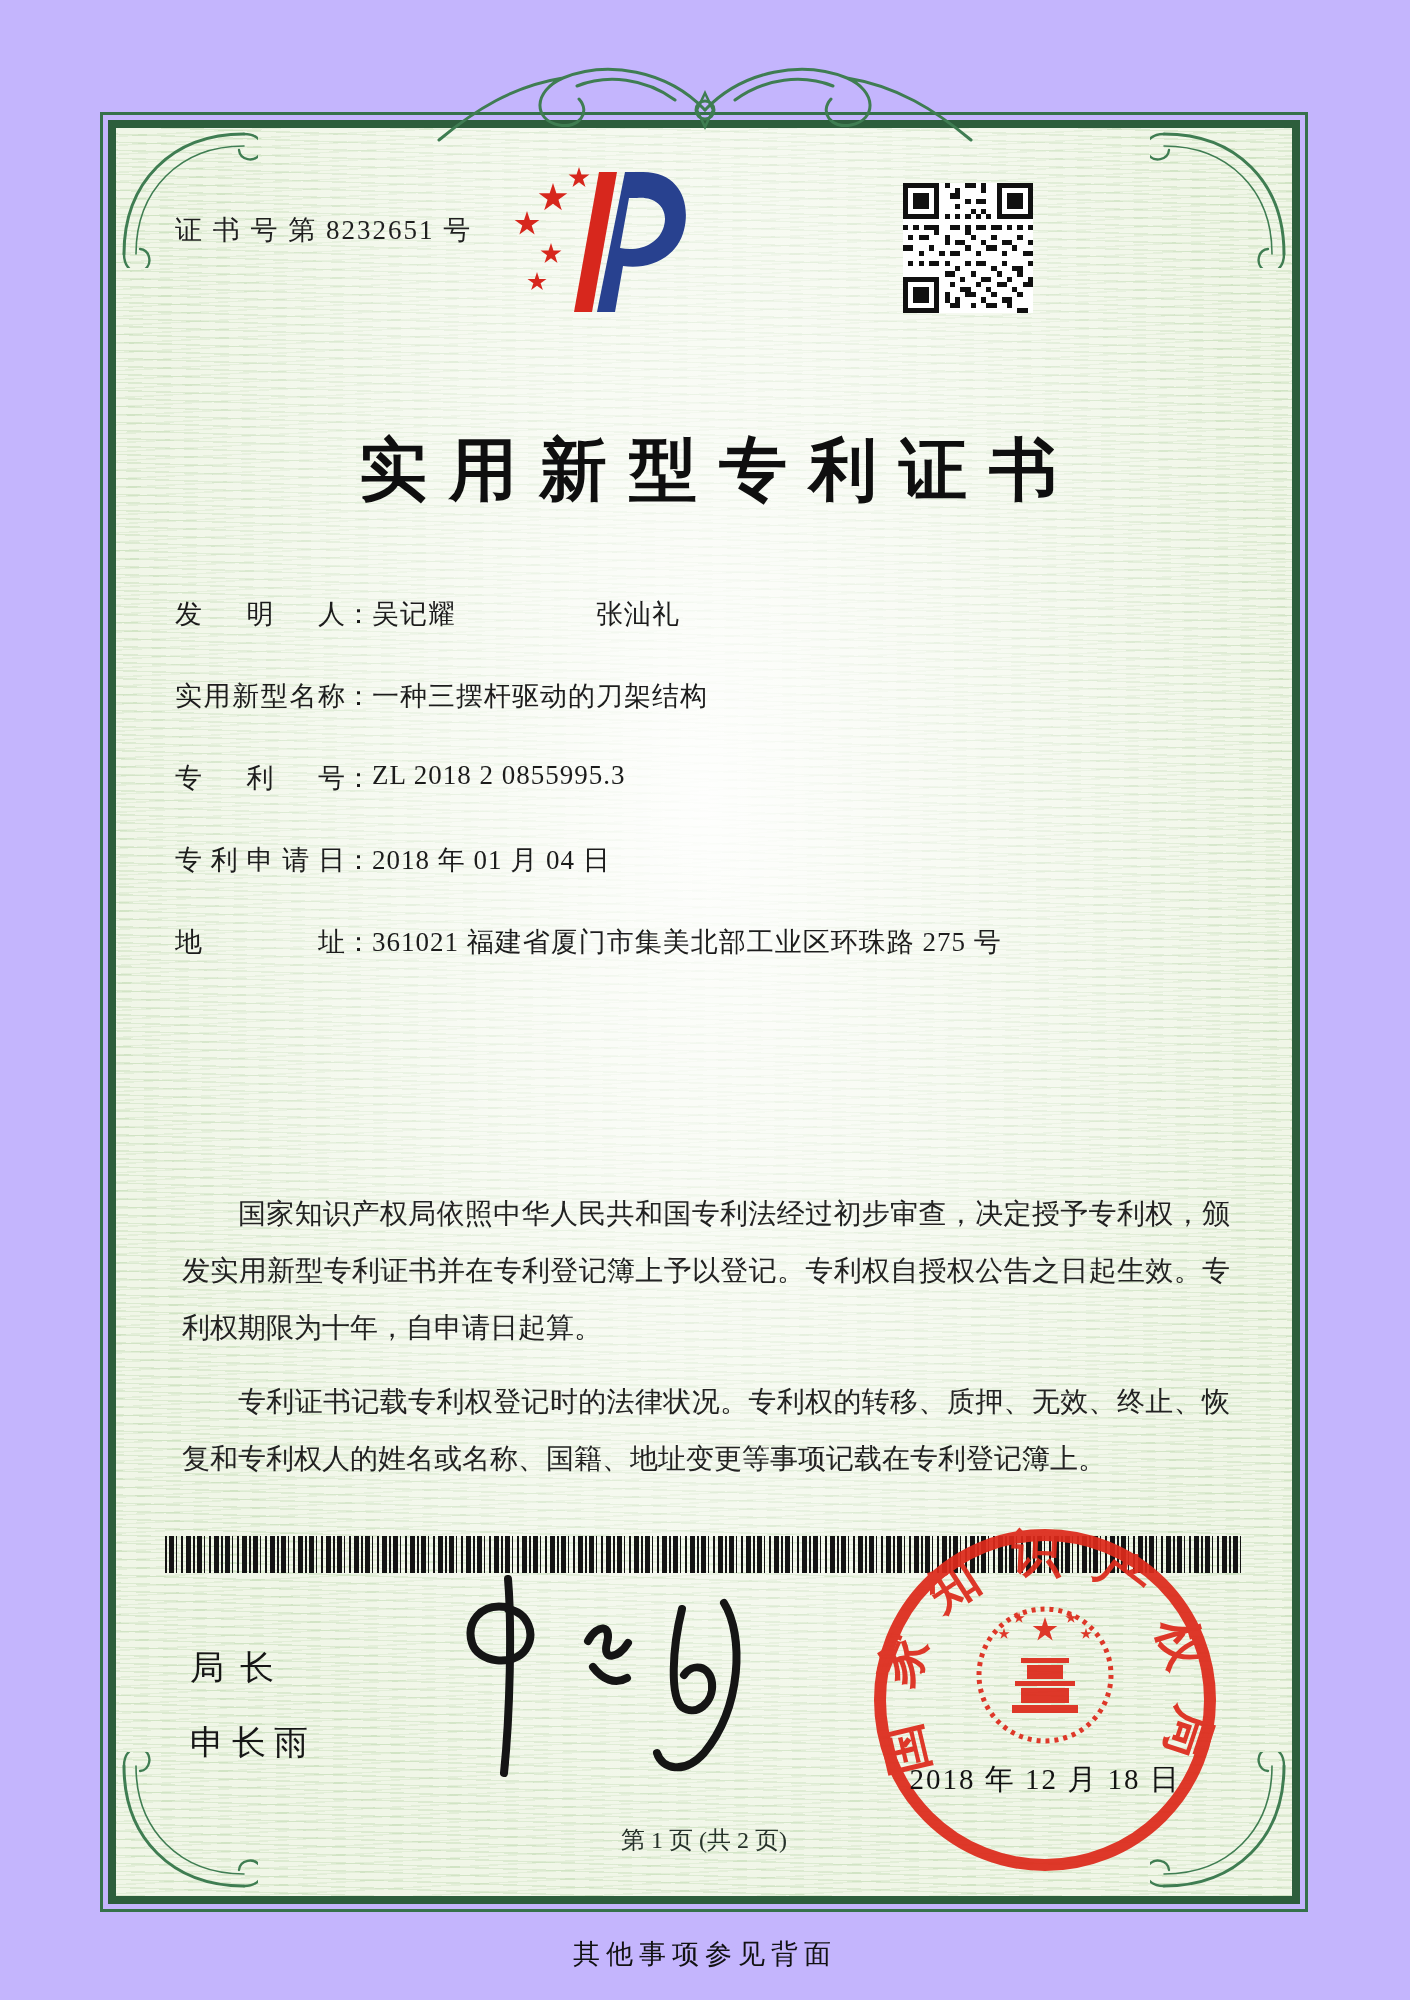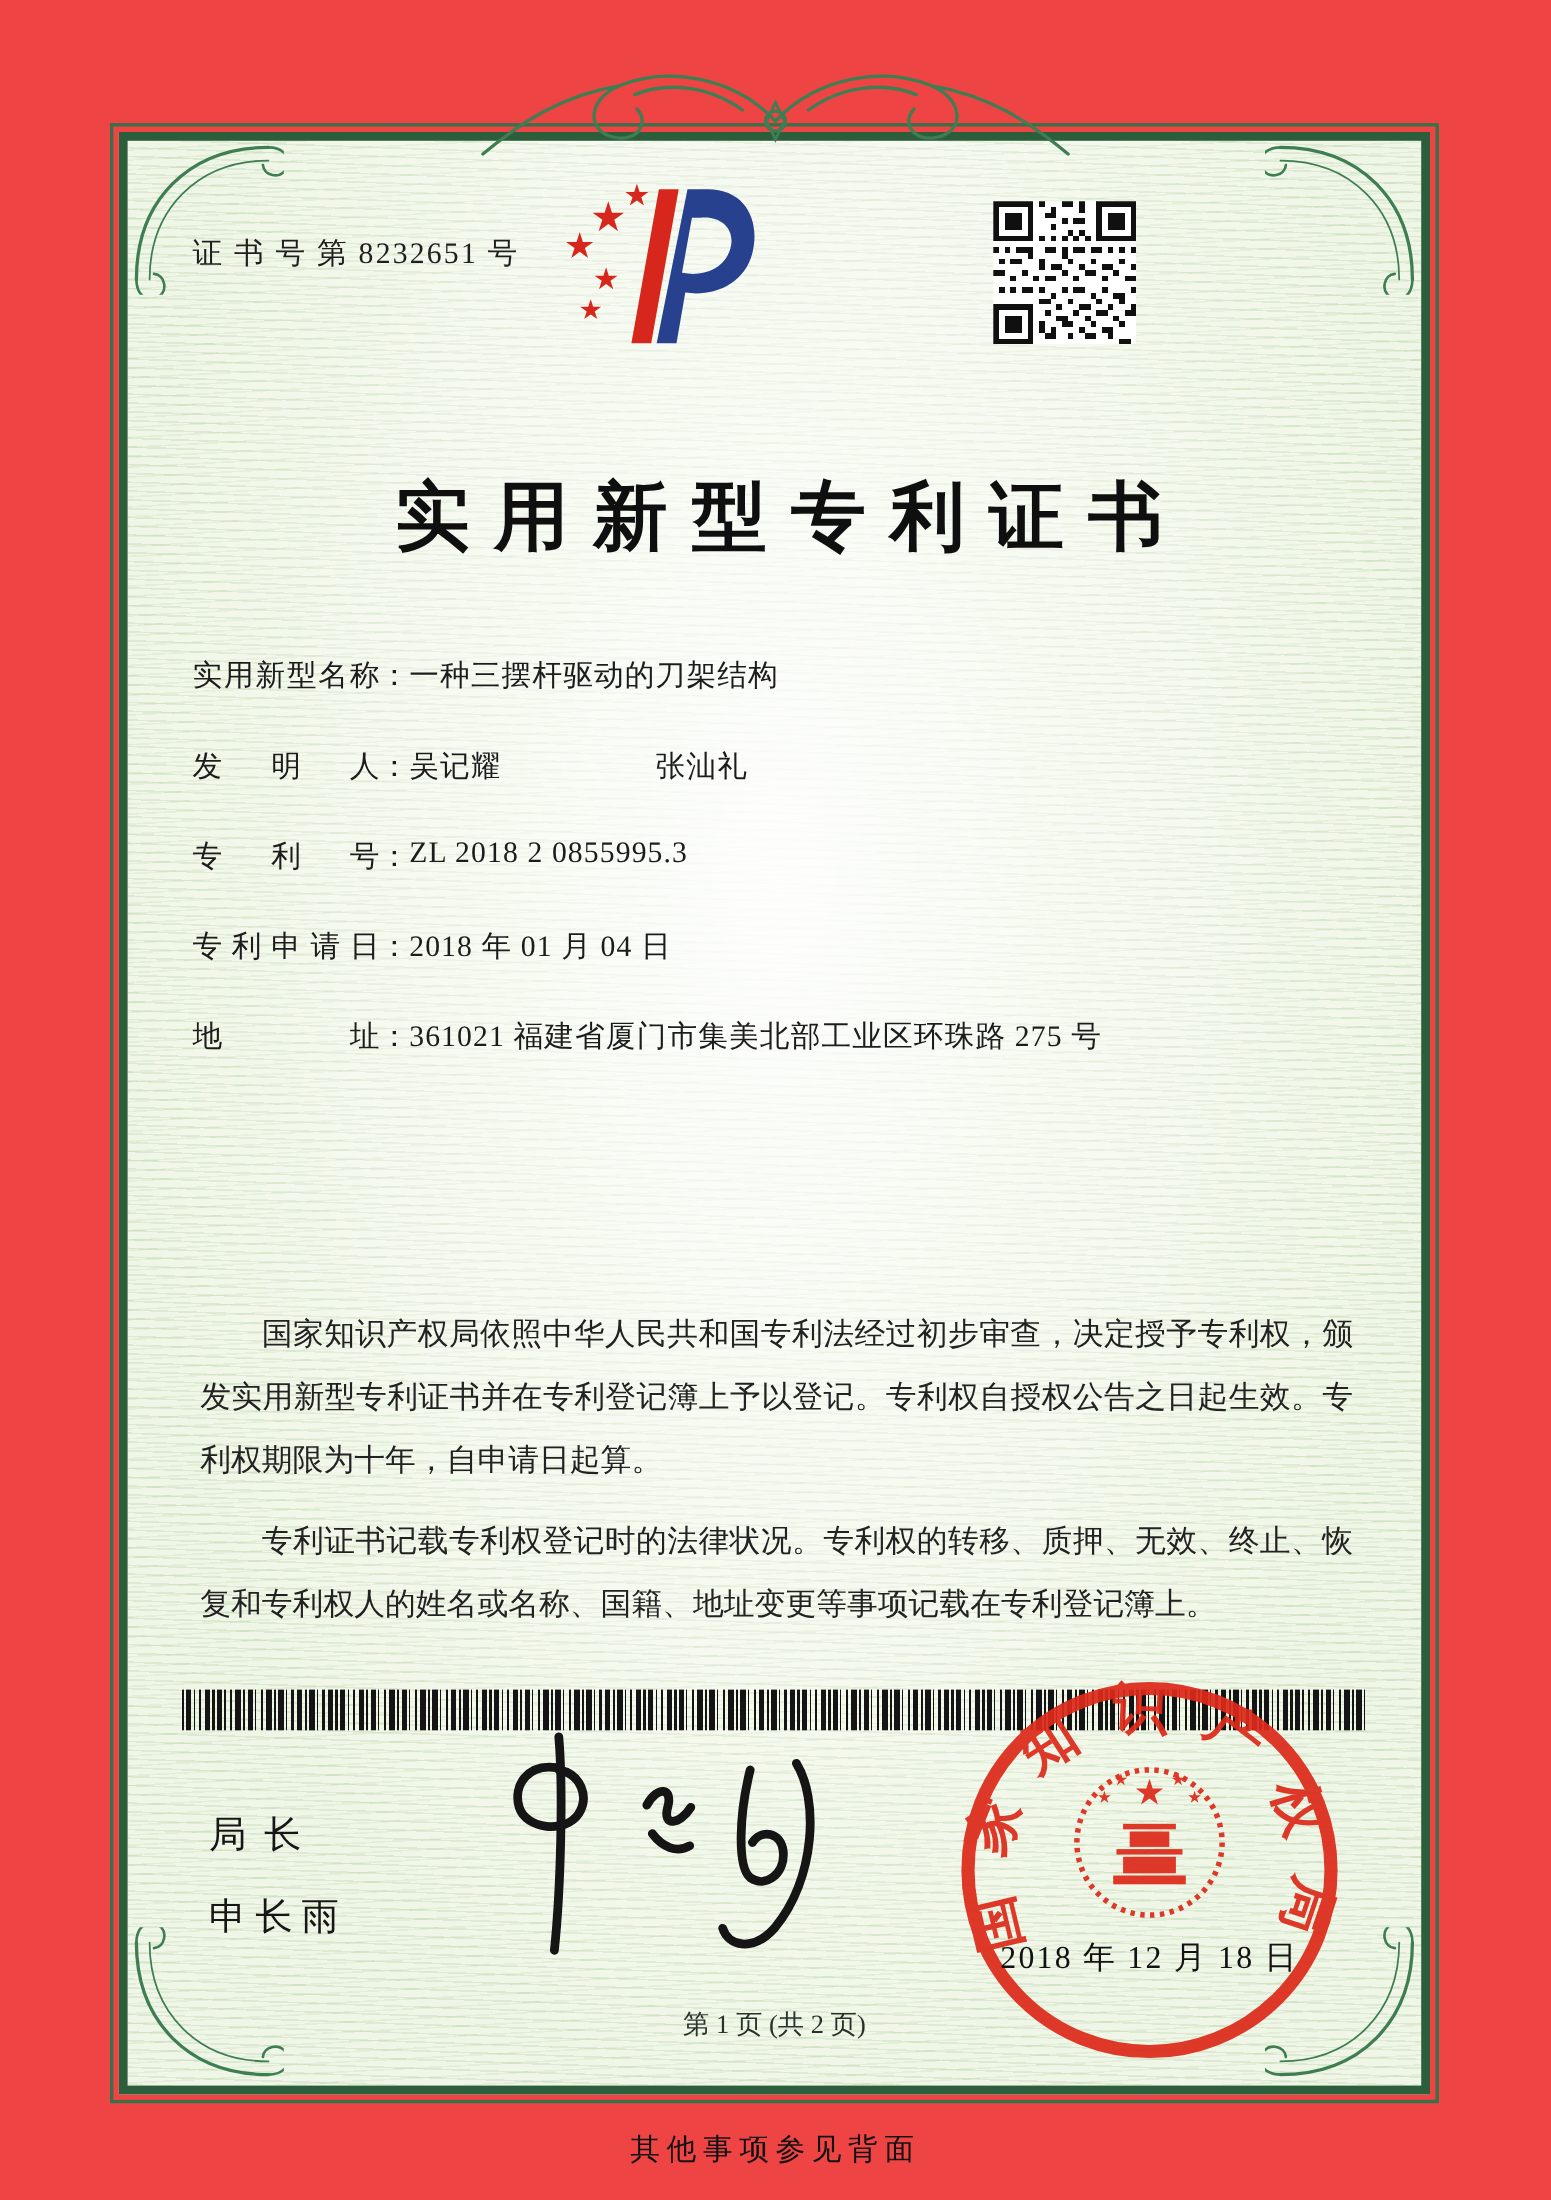--- a/index.html
+++ b/index.html
@@ -1,18 +1,18 @@
 <!DOCTYPE html>
 <html><head>
 <meta charset="utf-8">
 <style>
   html,body{margin:0;padding:0;}
   .page{
     position:relative; width:1410px; height:2000px;
-    background:#ef4444; overflow:hidden;
+    background:#c4b5fd; overflow:hidden;
     font-family:"Liberation Serif", serif; color:#1c1c1c;
   }
   
   .frame{
     position:absolute; left:100px; top:112px; width:1208px; height:1800px;
     border:3px solid #35714a; box-sizing:border-box;
   }
   .frame-inner{
     position:absolute; inset:5px; border:8px solid #2d5e3c; box-sizing:border-box;
     background-color:#f0f6e7;
@@ -163,24 +163,24 @@
       M9 19h1v1H9z M11 20h2v1h-2z M14 19h1v1h-1z M16 20h1v1h-1z M18 19h2v1h-2z M21 20h1v1h-1z M23 19h1v1h-1z
       M8 21h1v2H8z M10 22h1v1h-1z M12 21h2v1h-2z M15 22h1v1h-1z M17 21h1v1h-1z M19 22h2v1h-2z M22 21h1v1h-1z
       M9 23h2v1H9z M13 23h1v1h-1z M16 23h2v1h-2z M20 23h1v1h-1z M22 24h2v1h-2z"></path>
     </g>
   </svg>
 
   <div class="title">实用新型专利证书</div>
 
   <div class="fields">
     <div class="f-row">
+      <span class="f-label">发明人</span><span class="f-colon">：</span><span class="f-value">吴记耀　　　　　张汕礼</span>
+    </div>
+    <div class="f-row">
       <span class="f-label">实用新型名称</span><span class="f-colon">：</span><span class="f-value">一种三摆杆驱动的刀架结构</span>
-    </div>
-    <div class="f-row">
-      <span class="f-label">发明人</span><span class="f-colon">：</span><span class="f-value">吴记耀　　　　　张汕礼</span>
     </div>
     <div class="f-row">
       <span class="f-label">专利号</span><span class="f-colon">：</span><span class="f-value">ZL 2018 2 0855995.3</span>
     </div>
     <div class="f-row">
       <span class="f-label">专利申请日</span><span class="f-colon">：</span><span class="f-value">2018 年 01 月 04 日</span>
     </div>
     <div class="f-row">
       <span class="f-label">地址</span><span class="f-colon">：</span><span class="f-value">361021 福建省厦门市集美北部工业区环珠路 275 号</span>
     </div>

